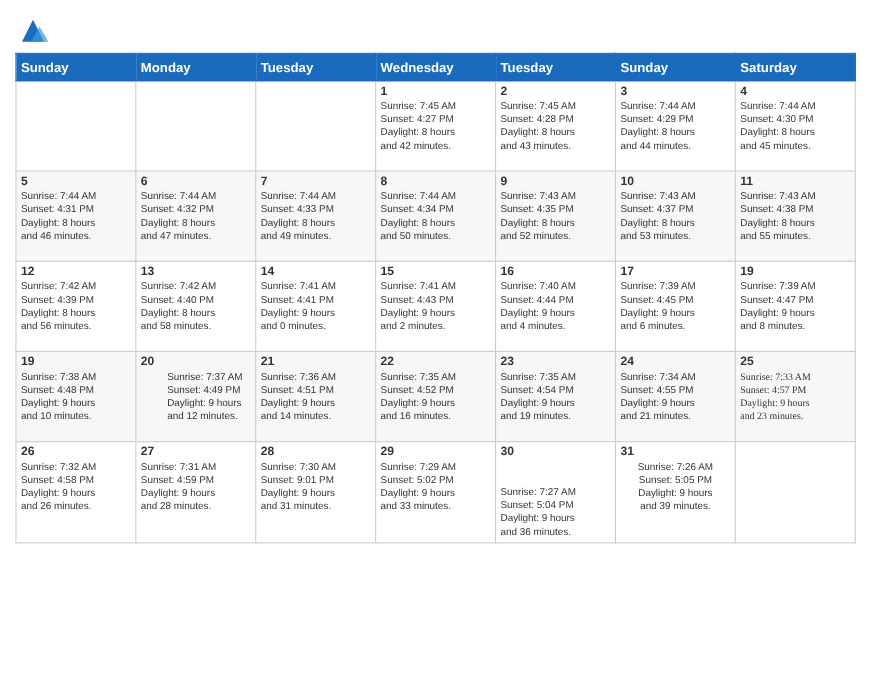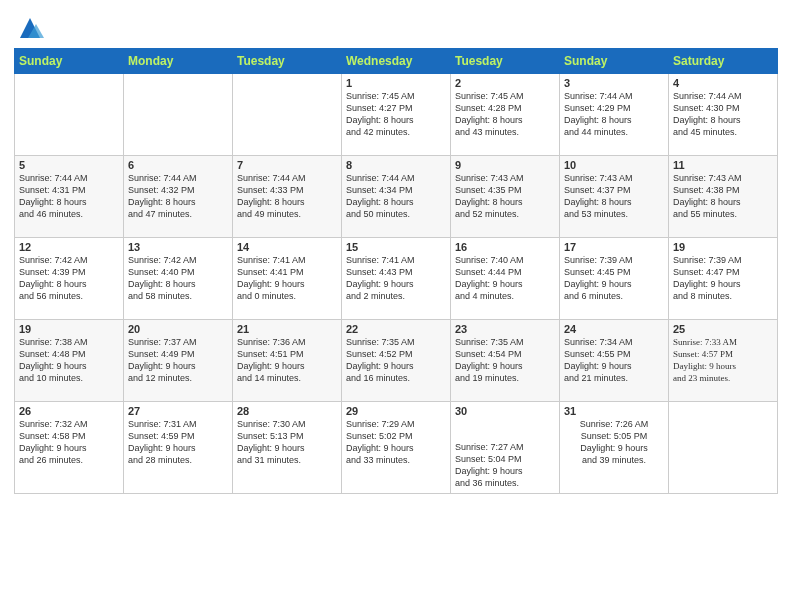--- a/index.html
+++ b/index.html
@@ -60,21 +60,21 @@
       color: #444;
       margin-top: 1px;
     }
     .calendar {
       width: 100%;
       border-collapse: collapse;
       table-layout: fixed;
     }
     .calendar th {
       background: #1a6bbd;
-      color: #bef264;
+      color: #ffffff;
       font-size: 12px;
       font-weight: bold;
       padding: 5px 4px;
       text-align: left;
       border: 1px solid #1a6bbd;
     }
     .calendar td {
       border: 1px solid #ccc;
       vertical-align: top;
       padding: 3px 4px;
@@ -275,21 +275,21 @@
         <tr class="row-even">
           <td>
             <div class="day-number">19</div>
             <div class="day-info" style="white-space: pre-line;">Sunrise: 7:38 AM
 Sunset: 4:48 PM
 Daylight: 9 hours
 and 10 minutes.</div>
           </td>
           <td>
             <div class="day-number">20</div>
-            <div class="day-info" style="white-space: pre-line;">Sunrise: 7:37 AM
+            <div class="day-info" style="white-space: pre-line; margin-left: 24px;">Sunrise: 7:37 AM
 Sunset: 4:49 PM
 Daylight: 9 hours
 and 12 minutes.</div>
           </td>
           <td>
             <div class="day-number">21</div>
             <div class="day-info" style="white-space: pre-line;">Sunrise: 7:36 AM
 Sunset: 4:51 PM
 Daylight: 9 hours
 and 14 minutes.</div>
@@ -334,21 +334,21 @@
           <td>
             <div class="day-number">27</div>
             <div class="day-info" style="white-space: pre-line;">Sunrise: 7:31 AM
 Sunset: 4:59 PM
 Daylight: 9 hours
 and 28 minutes.</div>
           </td>
           <td>
             <div class="day-number">28</div>
             <div class="day-info" style="white-space: pre-line;">Sunrise: 7:30 AM
-Sunset: 5:13 PM
+Sunset: 9:01 PM
 Daylight: 9 hours
 and 31 minutes.</div>
           </td>
           <td>
             <div class="day-number">29</div>
             <div class="day-info" style="white-space: pre-line;">Sunrise: 7:29 AM
 Sunset: 5:02 PM
 Daylight: 9 hours
 and 33 minutes.</div>
           </td>

